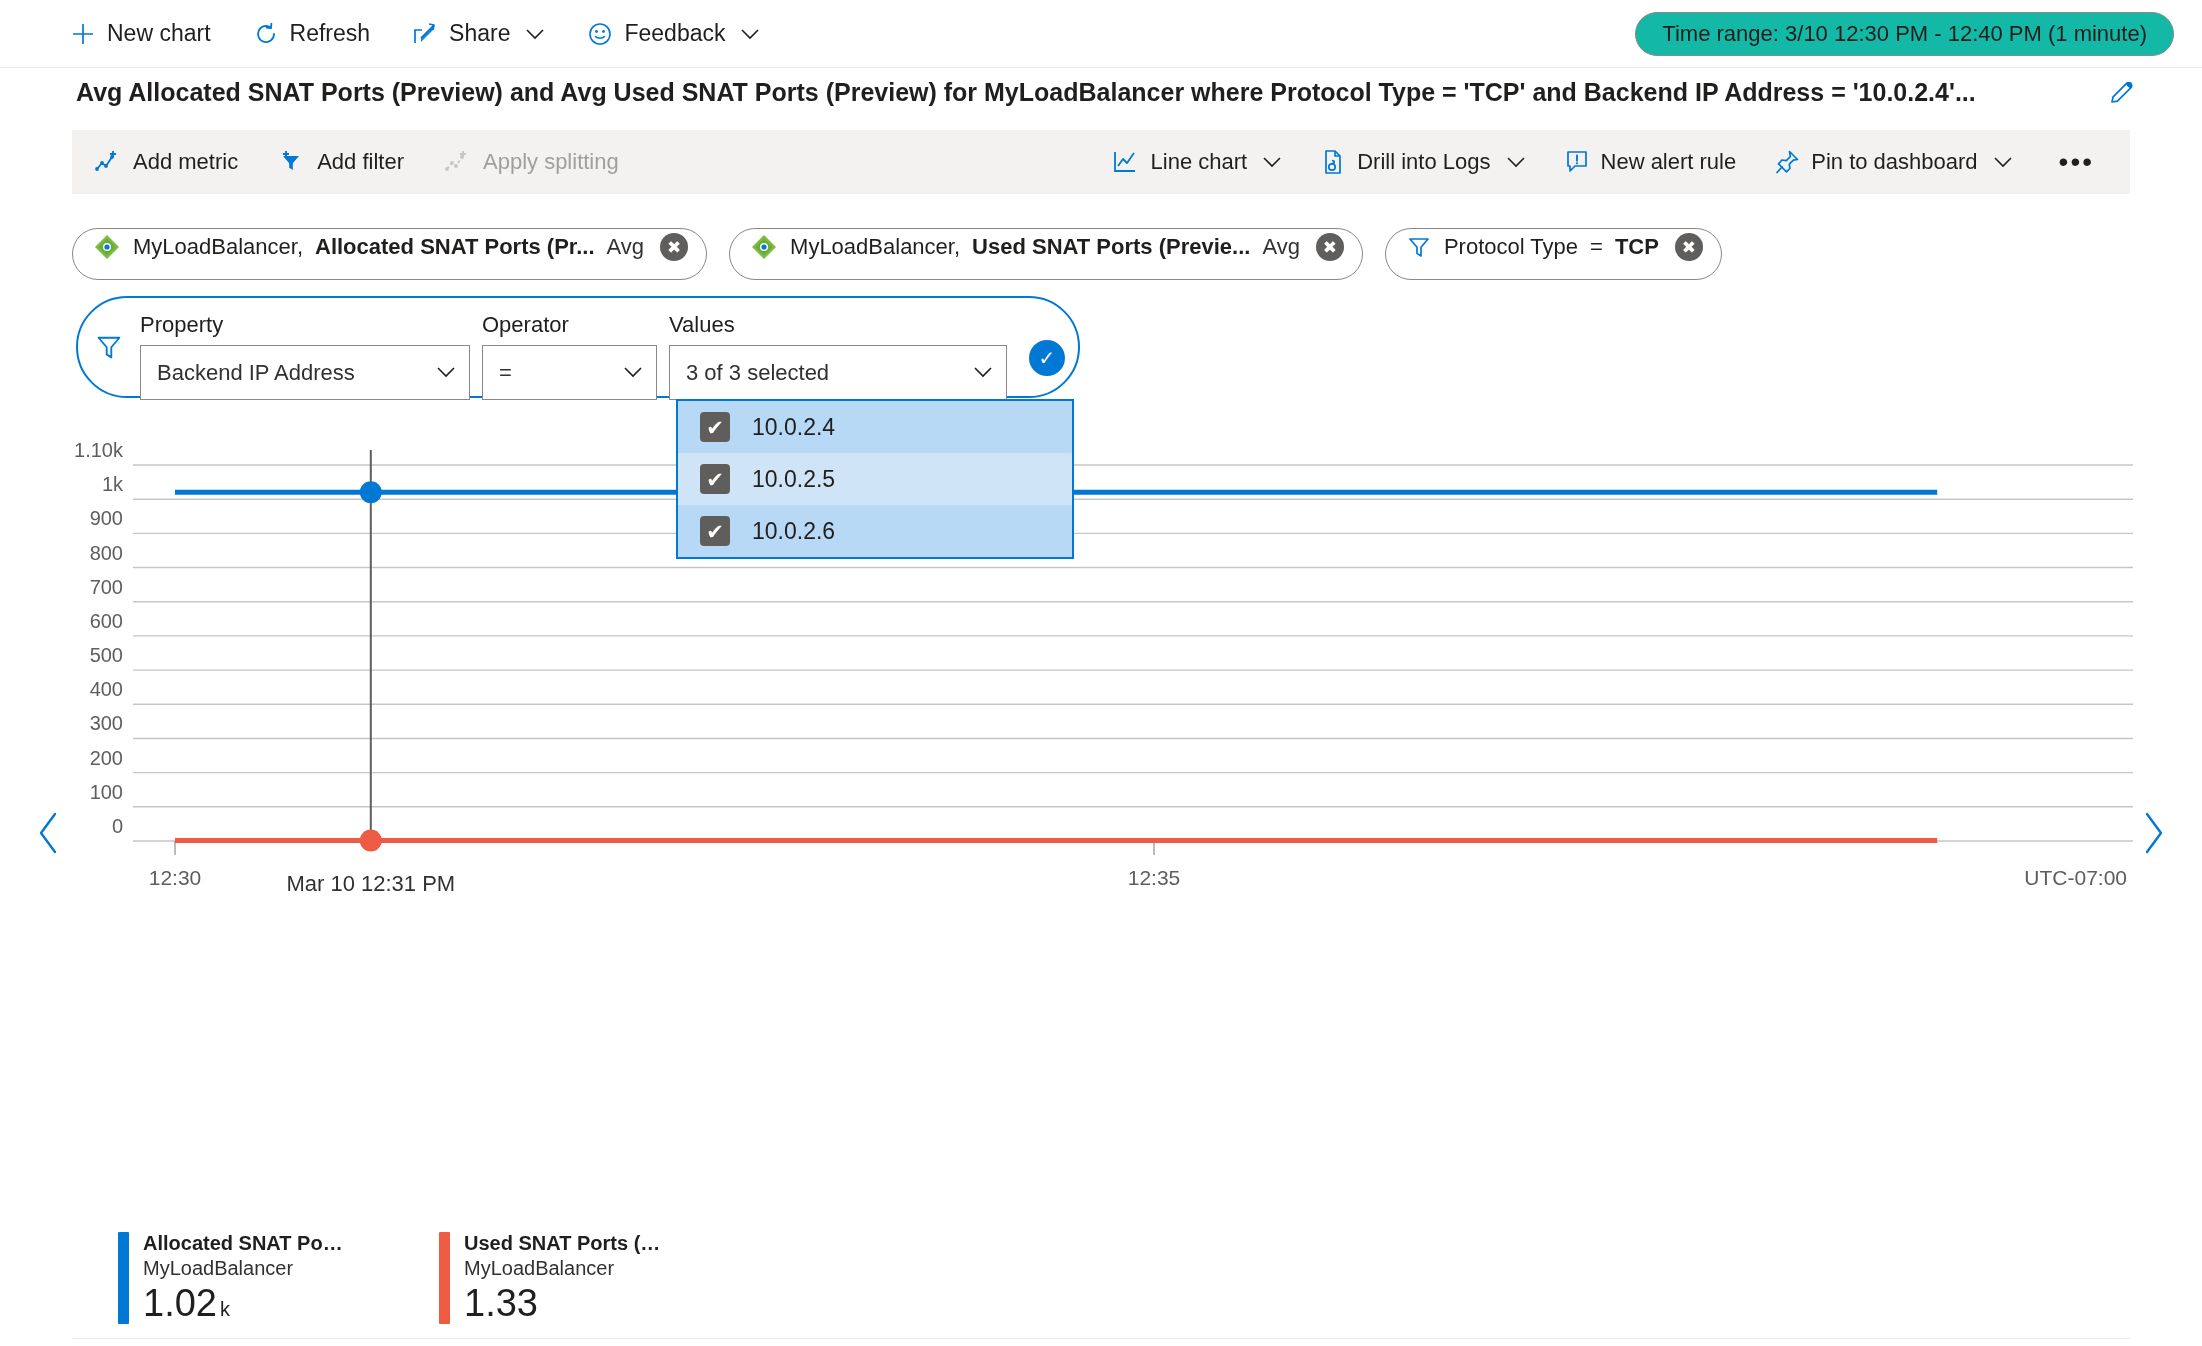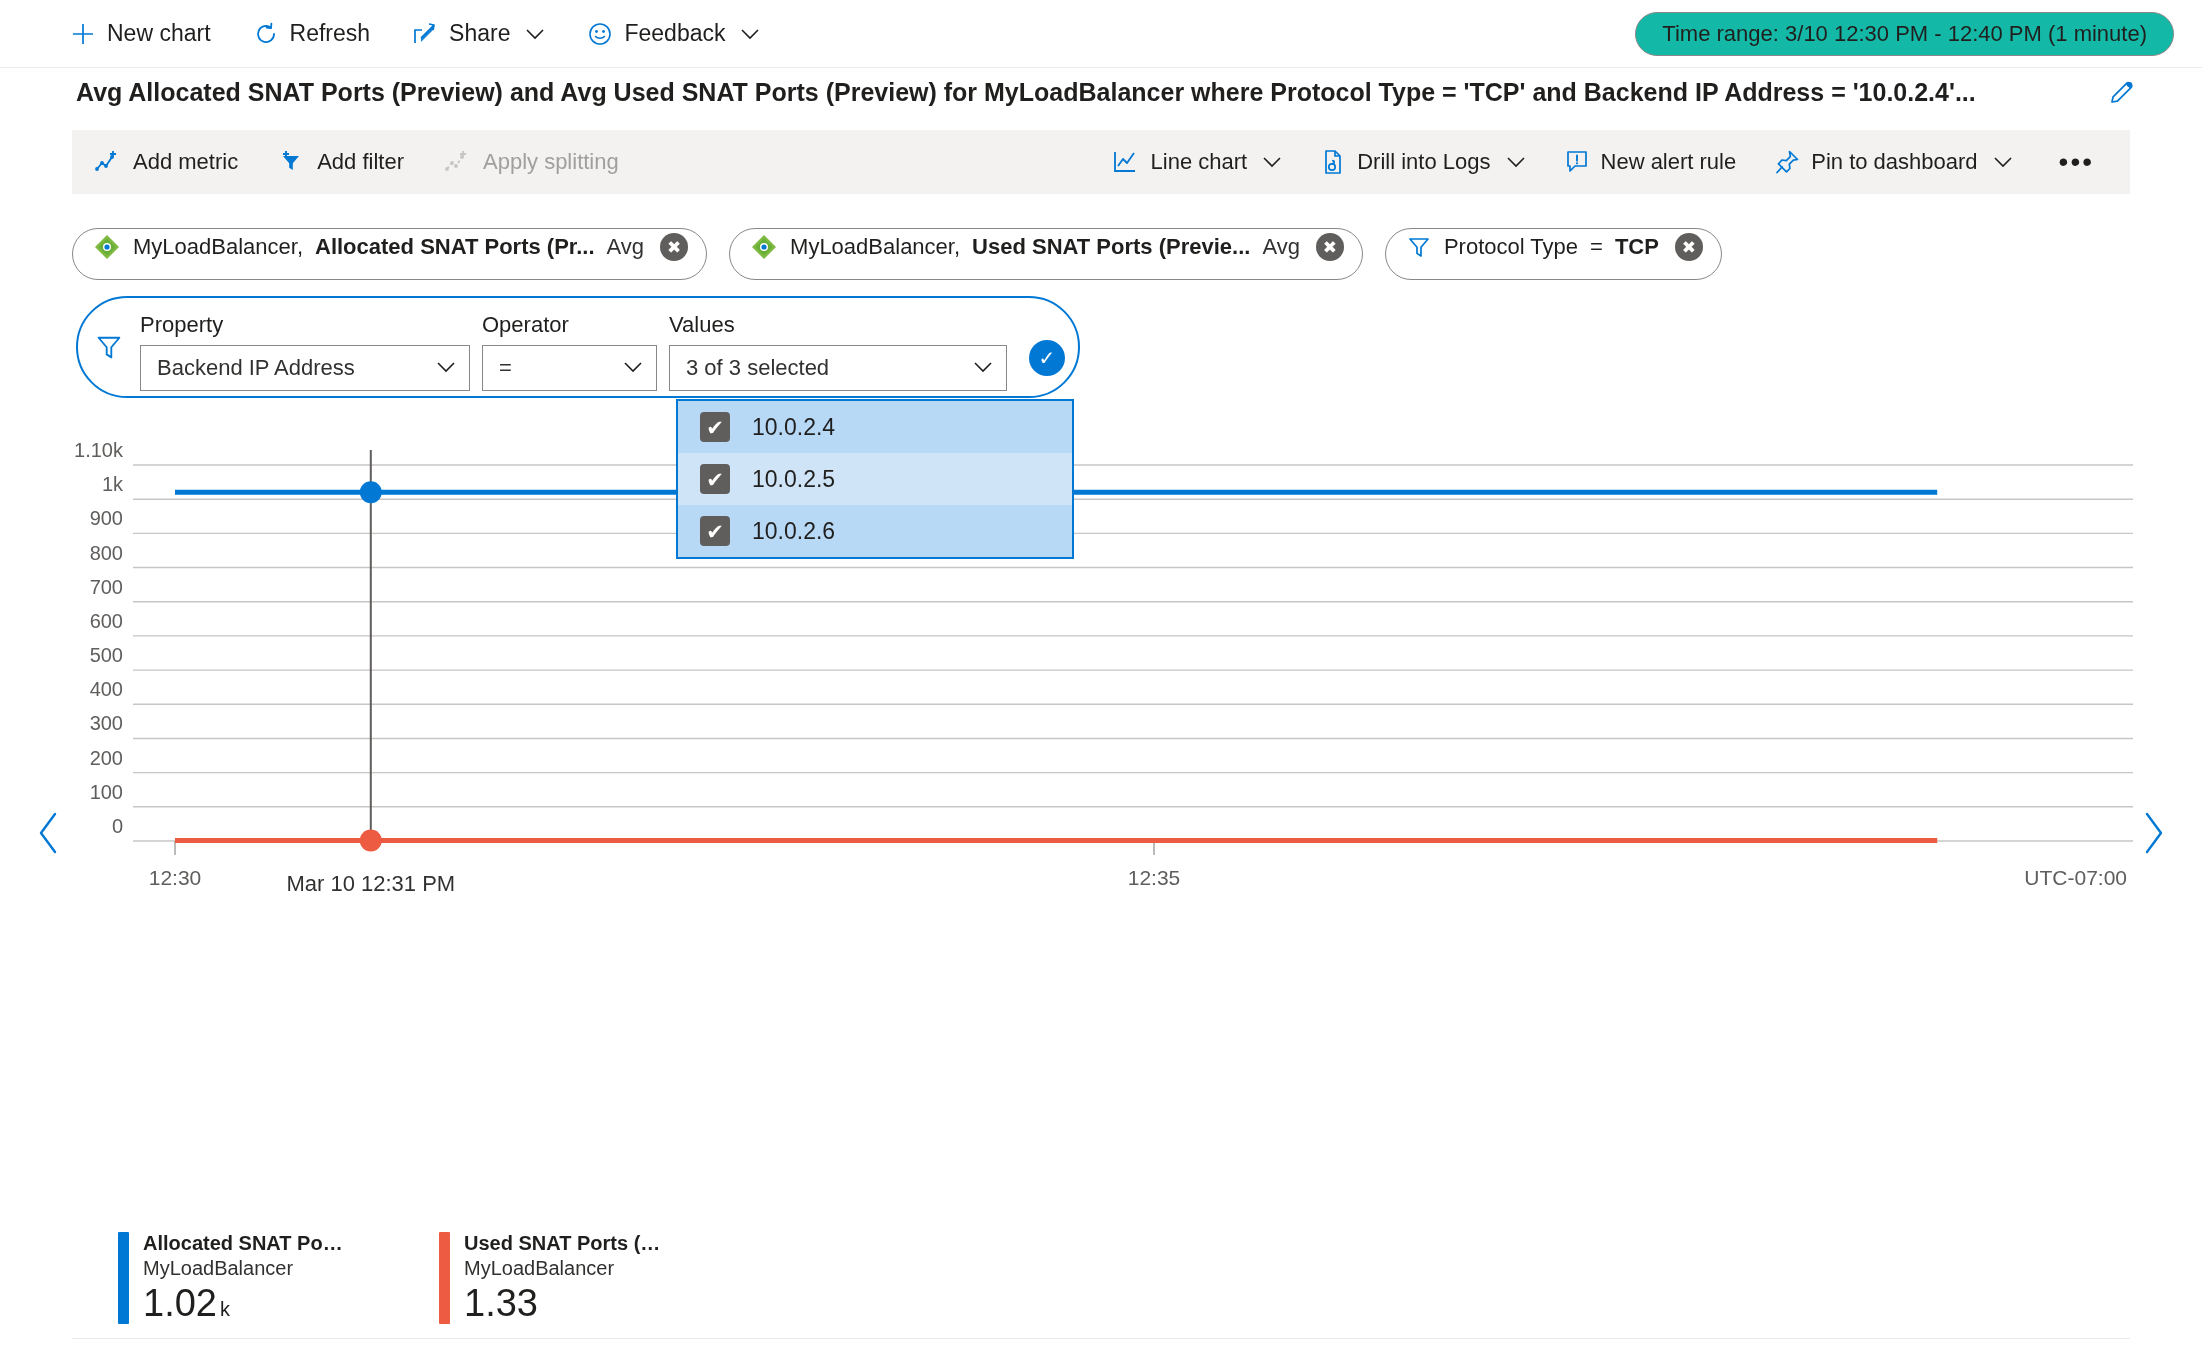--- a/index.html
+++ b/index.html
@@ -90,21 +90,21 @@
     position: absolute; left: 76px; top: 296px;
     width: 1004px; height: 102px;
     border: 2px solid #0078d4; border-radius: 51px;
     background: #fff;
     display: flex; align-items: flex-start;
   }
   .fe-funnel { width: 62px; display: flex; justify-content: center; align-items: center; height: 100%; }
   .fe-field { display: flex; flex-direction: column; }
   .fe-label { font-size: 22px; color: #201f1e; margin-bottom: 7px; }
   .fe-select {
-    height: 46px; border: 1px solid #8a8886; background: #fff;
+    height: 55px; border: 1px solid #8a8886; background: #fff;
     display: flex; align-items: center; padding: 0 12px 0 16px;
     font-size: 22px; color: #323130; cursor: pointer;
   }
   .fe-select .cv { margin-left: auto; font-size: 19px; color: #201f1e; }
   .fe-apply {
     width: 36px; height: 36px; border-radius: 50%;
     background: #0078d4; color: #fff;
     display: flex; align-items: center; justify-content: center;
     font-size: 20px; cursor: pointer;
   }

